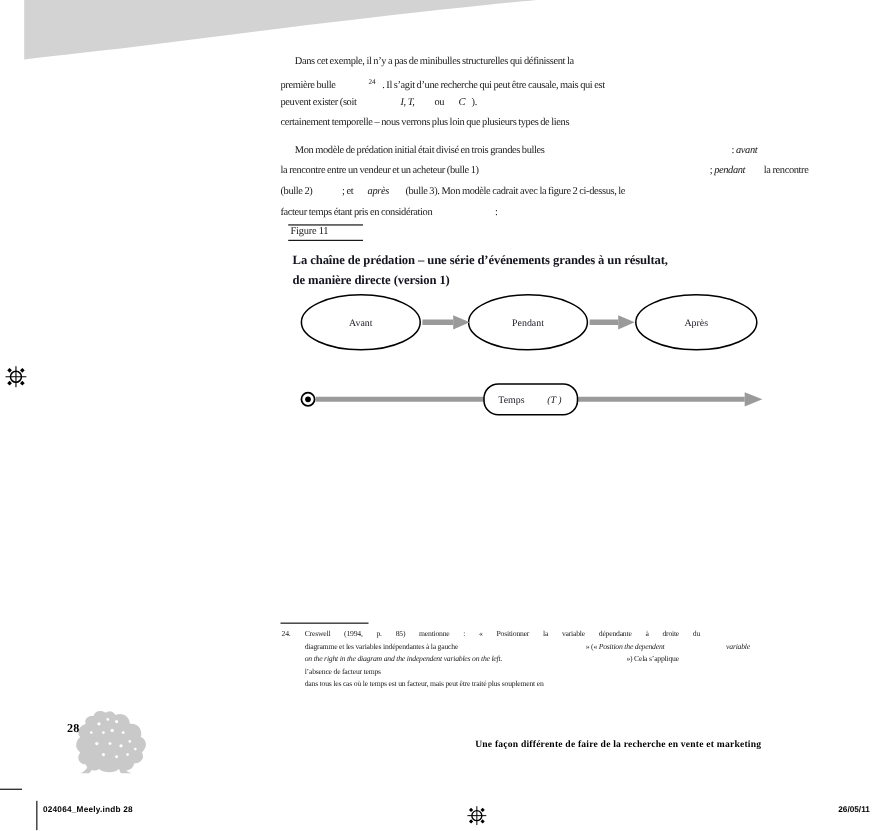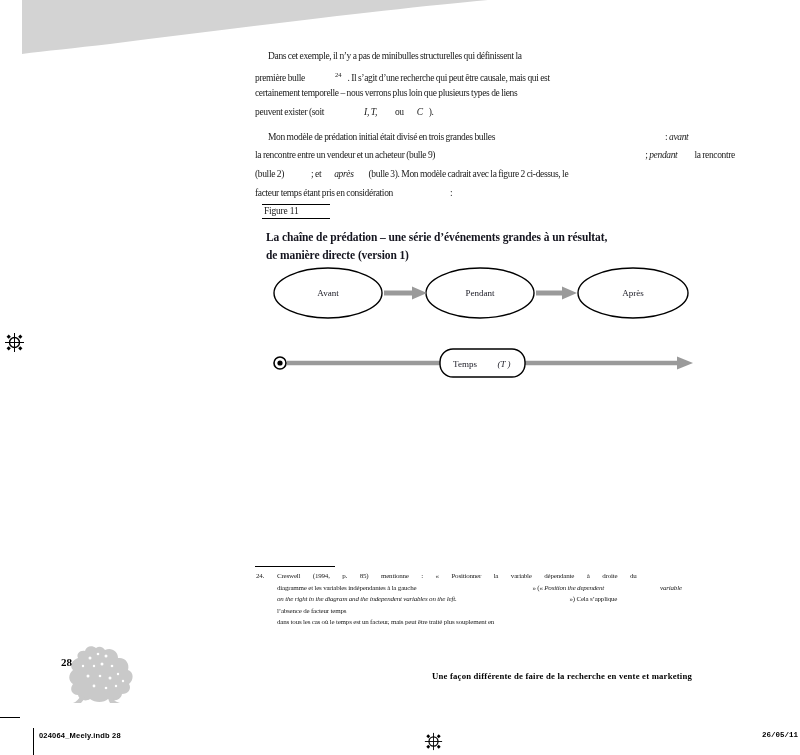--- a/index.html
+++ b/index.html
@@ -36,21 +36,21 @@
   .fnjust{word-spacing:11px;}
   .fnind{padding-left:21px;}
 
   
   .pagenum{left:61px;top:656px;font-size:11px;font-weight:bold;color:#000;}
   .tagline{left:432px;top:671px;font-size:8.7px;font-weight:bold;letter-spacing:0.2px;color:#000;}
 
   
   .slug{left:39px;top:731px;font-family:"Liberation Sans", sans-serif;font-size:7.5px;
         font-weight:bold;letter-spacing:0.2px;color:#000;}
-  .pdate{left:762px;top:731px;font-family:Liberation Mono, monospace;font-size:7.5px;
+  .pdate{left:762px;top:731px;font-family:Liberation Sans, sans-serif;font-size:7.5px;
         font-weight:bold;color:#000;}
   .croph{left:0;top:717px;width:20px;height:0;border-top:1px solid #000;}
   .cropv{left:33px;top:728px;width:0;height:27px;border-left:1px solid #000;}
 </style>
 </head>
 <body>
 
 <div class="page">
 
   <svg class="abs" style="left:0;top:0" width="500" height="56" viewBox="0 0 500 56">
@@ -64,26 +64,26 @@
     <rect x="3.2" y="3.2" width="3" height="3" fill="#000" transform="rotate(45 4.7 4.7)"></rect>
     <rect x="14.8" y="3.2" width="3" height="3" fill="#000" transform="rotate(45 16.3 4.7)"></rect>
     <rect x="3.2" y="14.8" width="3" height="3" fill="#000" transform="rotate(45 4.7 16.3)"></rect>
     <rect x="14.8" y="14.8" width="3" height="3" fill="#000" transform="rotate(45 16.3 16.3)"></rect>
   </svg>
 
   <div class="abs bodytext">
     <div>
       <div class="line"><span class="indent">Dans cet exemple, il n’y a pas de minibulles structurelles qui définissent la</span></div>
       <div class="line"><span>première bulle</span><span class="sup g30">24</span><span class="g6">. Il s’agit d’une recherche qui peut être causale, mais qui est</span></div>
+      <div class="line"><span>peuvent exister (soit</span><span class="it g40">I, T,</span><span class="g18">ou</span><span class="it g13">C</span><span class="g6">).</span></div>
       <div class="line"><span>certainement temporelle – nous verrons plus loin que plusieurs types de liens</span></div>
-      <div class="line"><span>peuvent exister (soit</span><span class="it g40">I, T,</span><span class="g18">ou</span><span class="it g13">C</span><span class="g6">).</span></div>
     </div>
     <div class="p2">
       <div class="line"><span class="indent">Mon modèle de prédation initial était divisé en trois grandes bulles</span><span class="g170">:</span> <span class="it">avant</span></div>
-      <div class="line"><span>la rencontre entre un vendeur et un acheteur (bulle 9)</span><span class="g210">;</span> <span class="it">pendant</span><span class="g17">la rencontre</span></div>
+      <div class="line"><span>la rencontre entre un vendeur et un acheteur (bulle 1)</span><span class="g210">;</span> <span class="it">pendant</span><span class="g17">la rencontre</span></div>
       <div class="line"><span>(bulle 2)</span><span class="g27">; et</span><span class="it g13">après</span><span class="g15">(bulle 3). Mon modèle cadrait avec la figure 2 ci-dessus, le</span></div>
       <div class="line"><span>facteur temps étant pris en considération</span><span class="g57">:</span></div>
     </div>
   </div>
 
   <div class="abs figlabel">Figure 11</div>
 
   <div class="abs figtitle">
     <div>La chaîne de prédation – une série d’événements grandes à un résultat,</div>
     <div>de  manière directe (version 1)</div>

